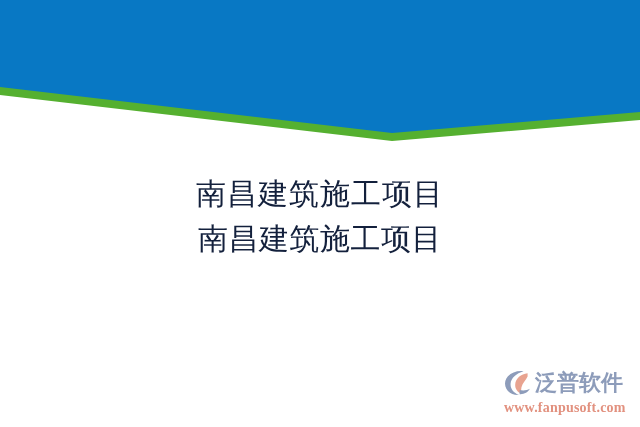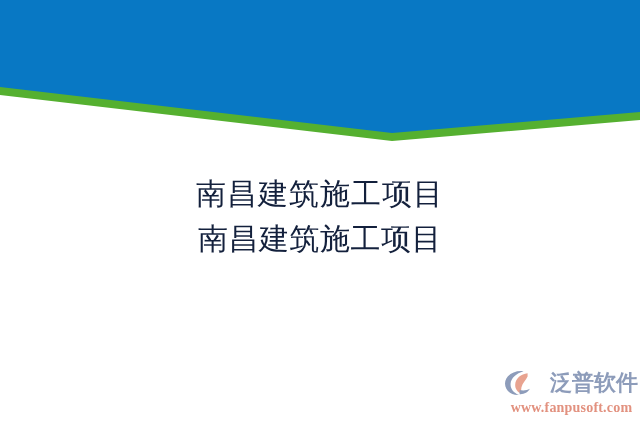--- a/index.html
+++ b/index.html
@@ -68,33 +68,32 @@
     flex: 0 0 30px;
     display: block;
   }
   .logo-word {
     font-family: "Liberation Sans", "DejaVu Sans", sans-serif;
     font-size: 22px;
     font-weight: 700;
     color: #8d9cba;
     letter-spacing: 0px;
     line-height: 28px;
-    margin-left: 17px;
+    margin-left: 2px;
     white-space: nowrap;
   }
   .logo-url {
     font-family: "Liberation Serif", "DejaVu Serif", serif;
     font-size: 14px;
     font-weight: 700;
     color: #e2917f;
     letter-spacing: 0.2px;
     margin-top: 2px;
     margin-left: 1px;
     white-space: nowrap;
-    text-align: center;
   }
 </style>
 </head>
 <body>
 
 <div id="slide">
 
   <svg class="banner-svg" viewBox="0 0 640 150" preserveAspectRatio="none">
 
     <polygon fill="#55b030" points="0,0 640,0 640,120 392,141 0,95"></polygon>

